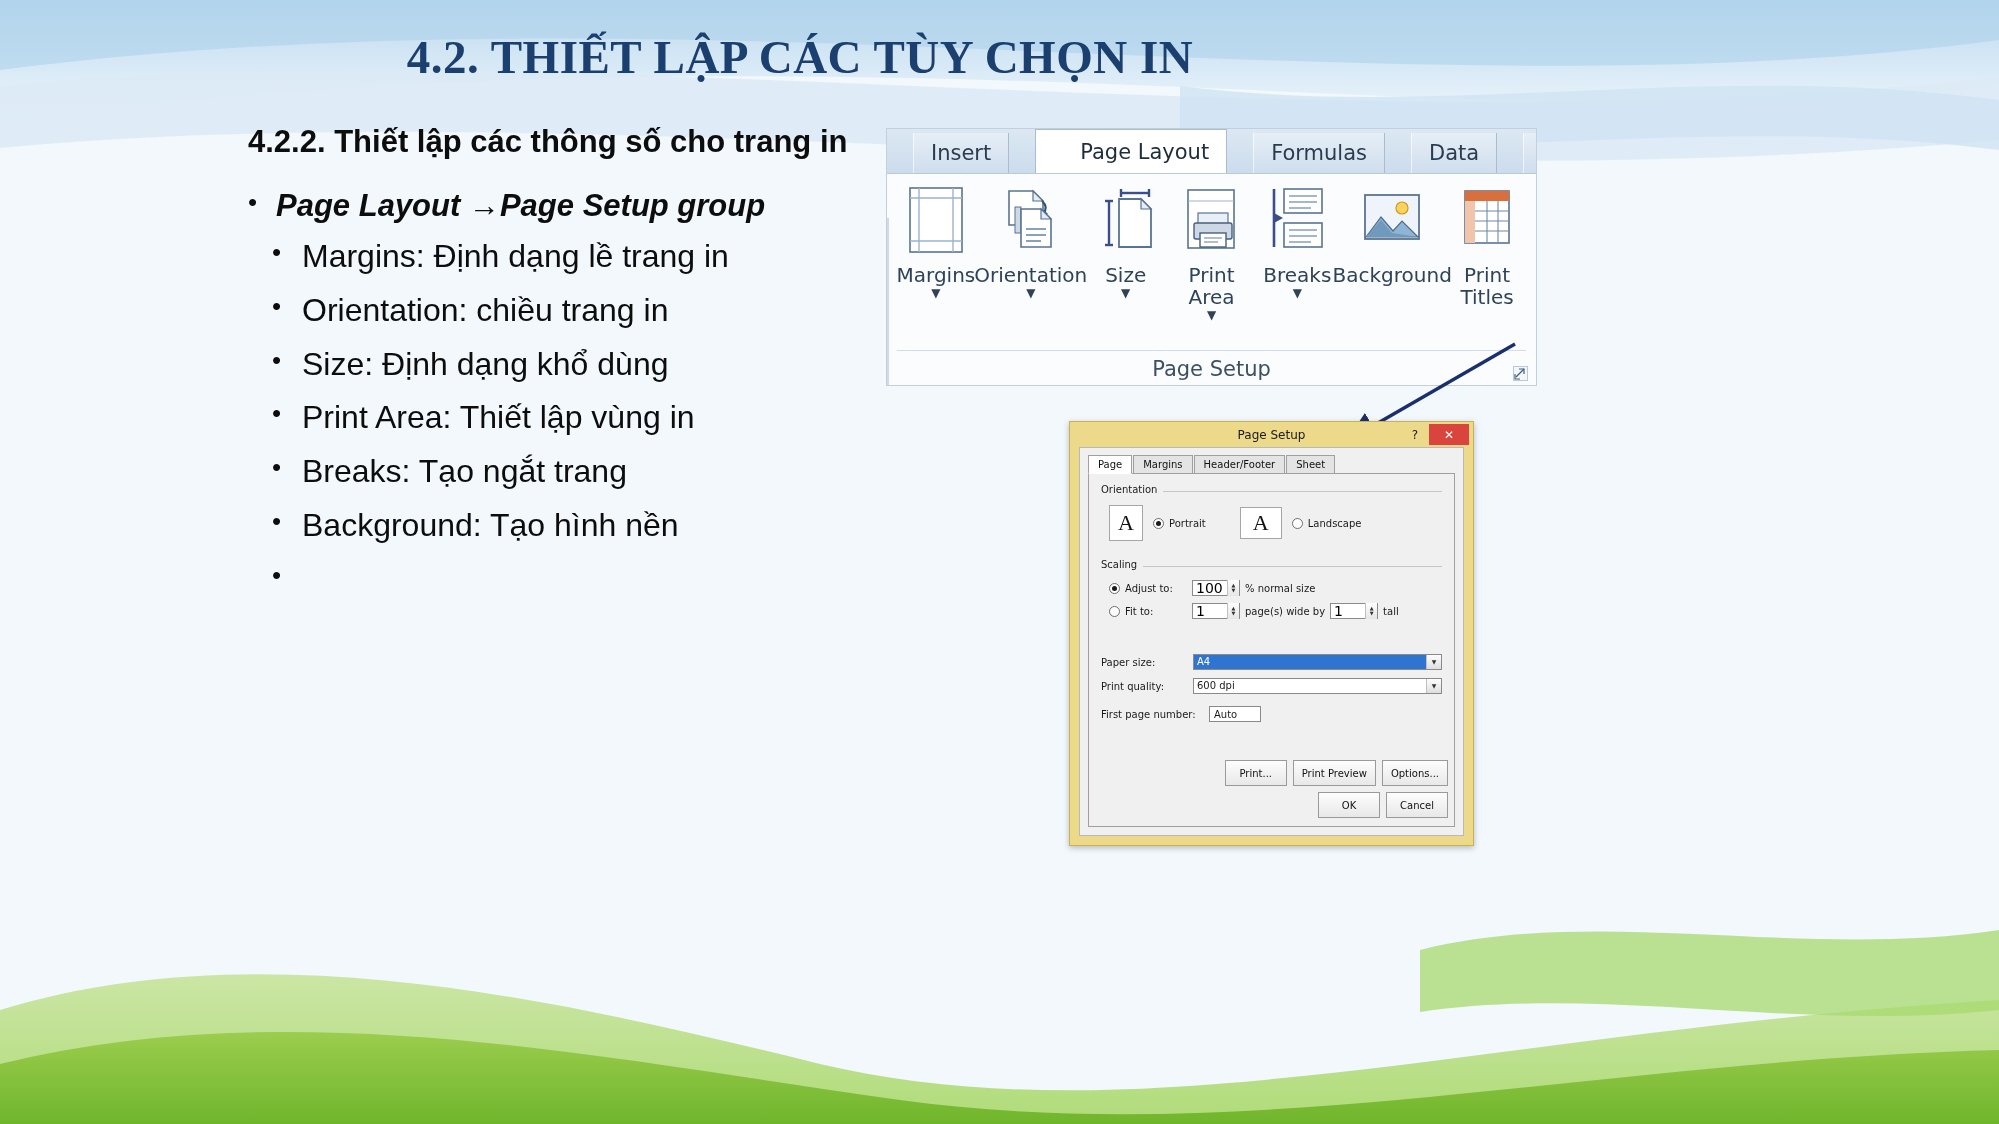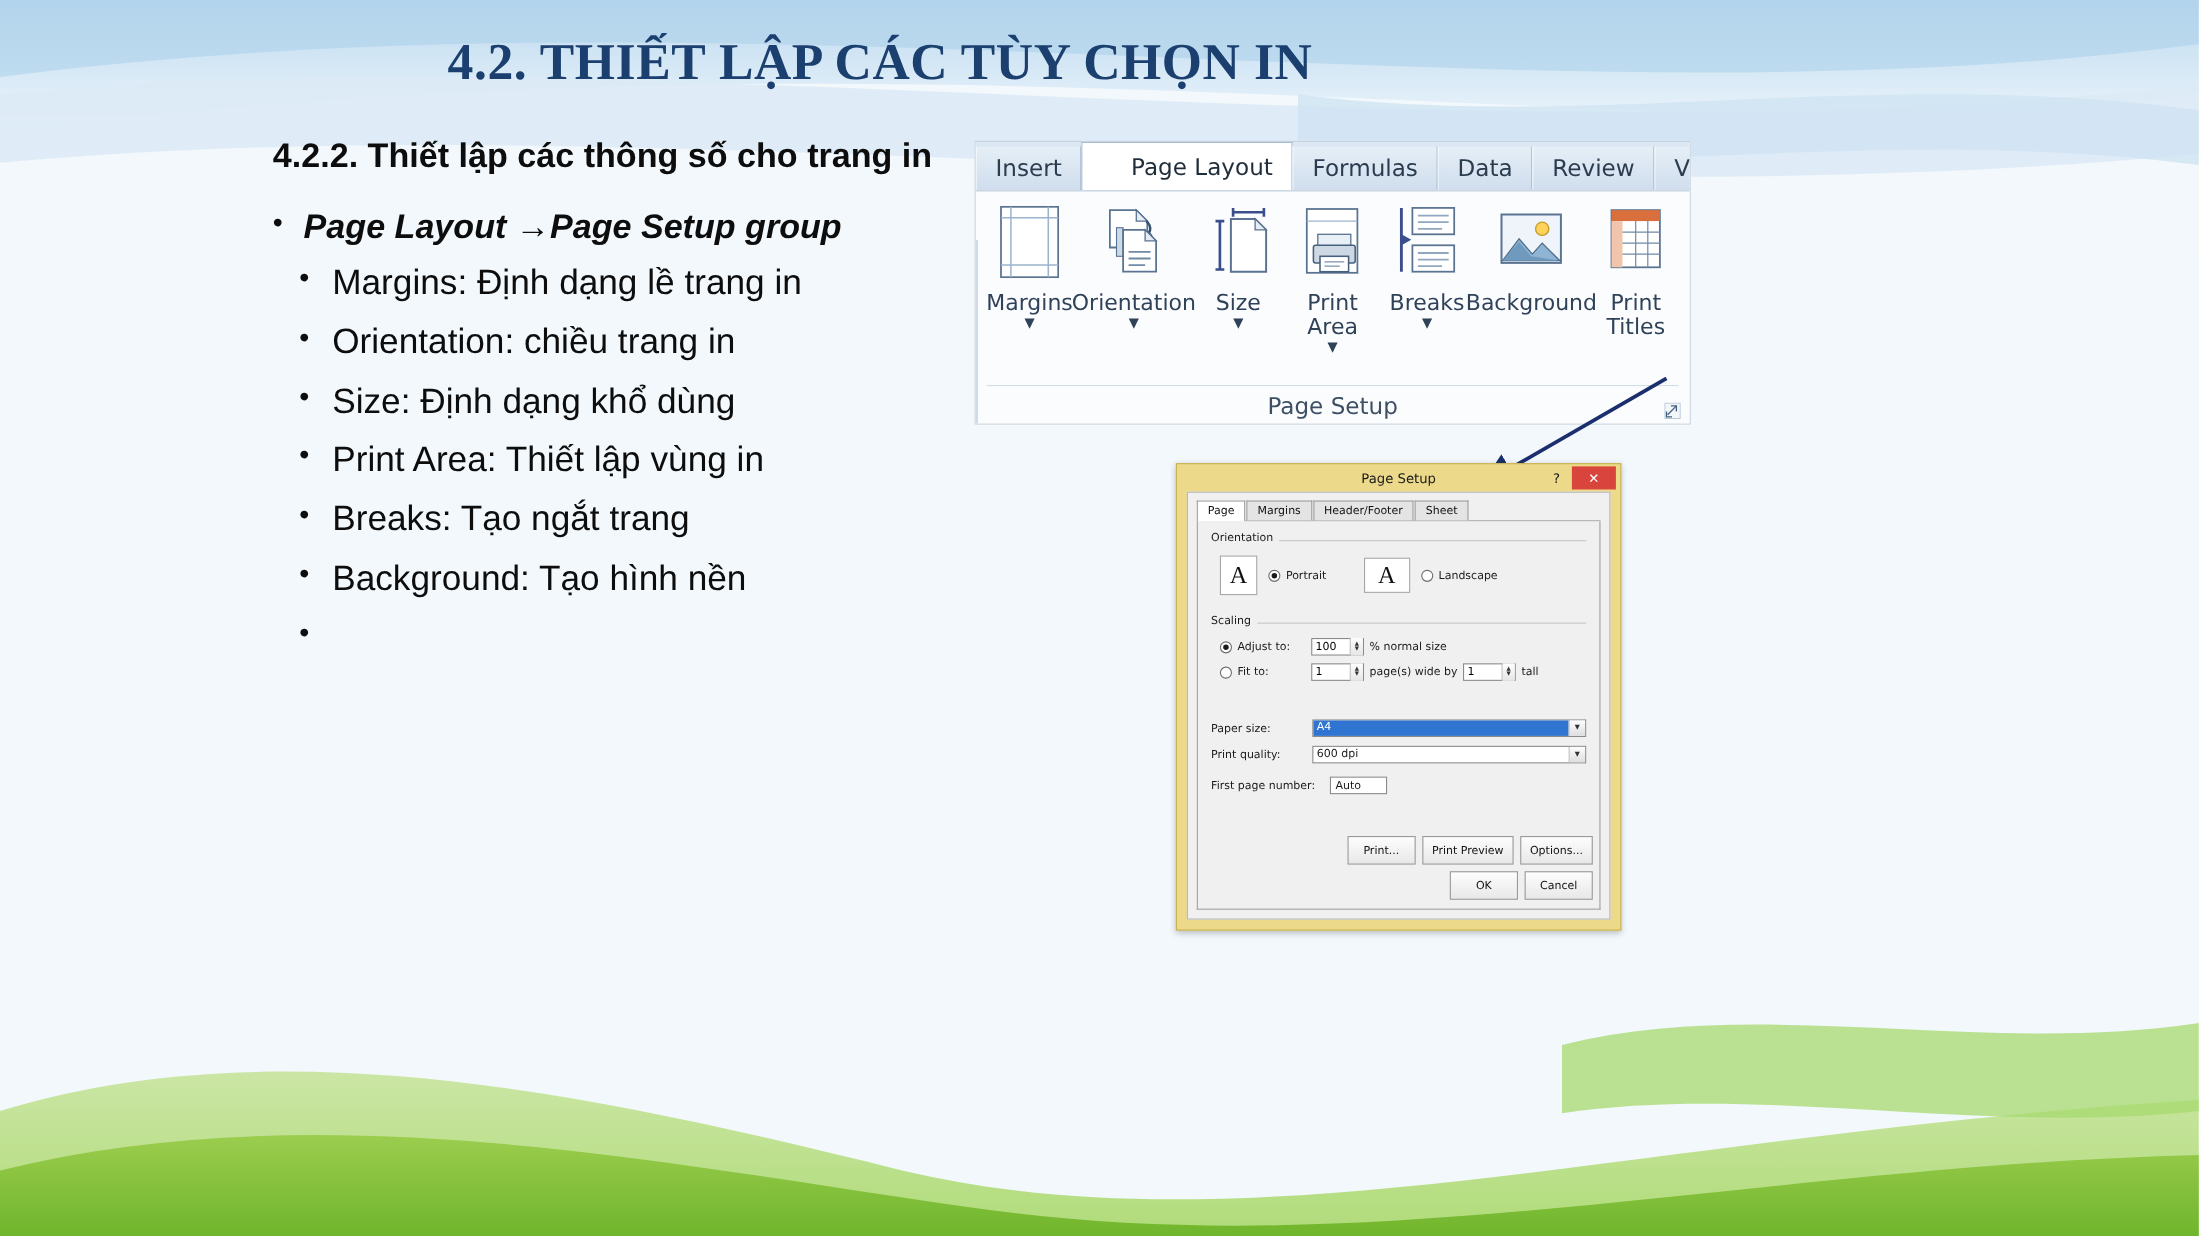--- a/index.html
+++ b/index.html
@@ -72,20 +72,21 @@
     background: #ffffff;
     border: 1px solid #c3cfdc;
     z-index: 6;
     font-family: "DejaVu Sans", sans-serif;
     overflow: hidden;
   }
   #ribbon-tabs {
     position: absolute; left: 0; top: 0; right: 0; height: 44px;
     display: flex; align-items: flex-end;
     background: linear-gradient(#dce8f3, #ccdcec);
+    gap: 26px;
   }
   .rtab {
     height: 40px; padding: 0 17px;
     display: flex; align-items: center; justify-content: center;
     font-size: 21px; color: #2b3c4e;
     background: linear-gradient(#e6eff7, #cfdded);
     border-left: 1px solid #ffffffaa;
     border-right: 1px solid #a9bdd0;
     white-space: nowrap;
   }
@@ -228,21 +229,21 @@
     margin-right: 10px;
   }
   .orient-icon.land { width: 42px; height: 32px; }
 
   .spin {
     display:inline-flex; align-items:center;
     border:1px solid #8a8a8a; background:#fff; height:16px;
     margin: 0 5px;
   }
   .spin input {
-    border:none; outline:none; height:32px; font-size:10px;
+    border:none; outline:none; height:32px; font-size:14px;
     font-family:"DejaVu Sans", sans-serif; padding: 0 3px;
     background: transparent;
   }
   .spin .arrows {
     width: 12px; height:16px; border-left: 1px solid #c0c0c0;
     background: linear-gradient(#fdfdfd, #e6e6e6);
     display:flex; flex-direction:column; align-items:center; justify-content:center;
     cursor:pointer;
   }
   .spin .arrows span { font-size: 5px; line-height: 5px; color:#333; }

